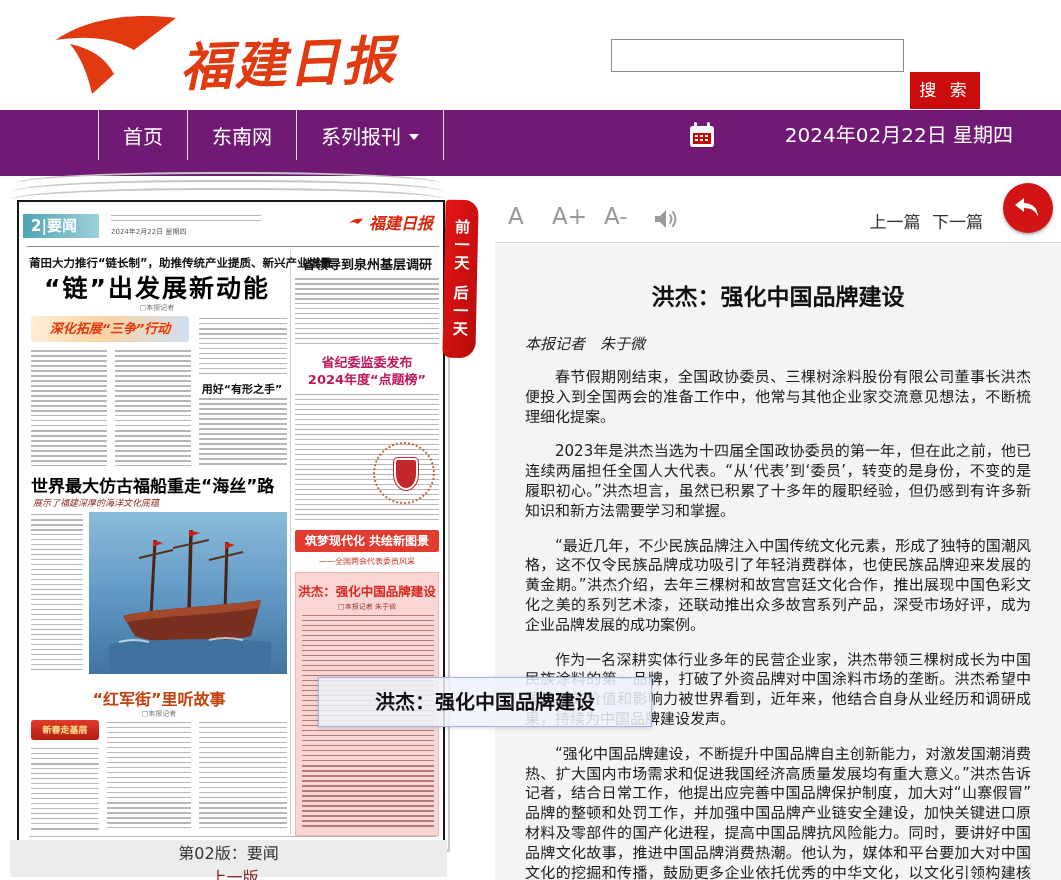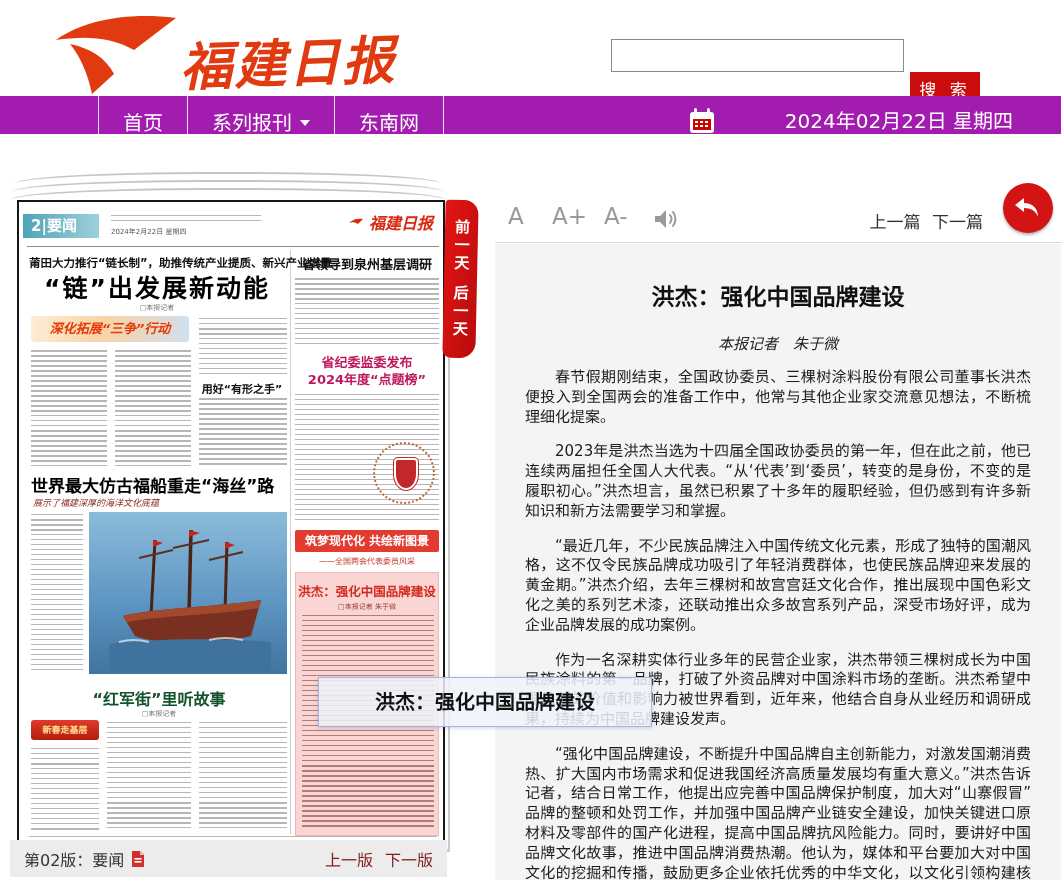--- a/index.html
+++ b/index.html
@@ -11,21 +11,21 @@
   .hdr { position:absolute; left:0; top:0; width:1061px; height:110px; background:#fff; }
   .logo { position:absolute; left:50px; top:4px; width:330px; height:102px; }
   .logo-swoosh { position:absolute; left:0; top:6px; }
   .logo-text { position:absolute; left:130px; top:18px; font-family:"DejaVu Serif","Liberation Serif",serif;
     font-size:52px; font-weight:bold; font-style:italic; color:#e23a10; transform:rotate(-2deg); letter-spacing:2px; white-space:nowrap; }
   .search-input { position:absolute; left:611px; top:39px; width:293px; height:33px; border:1px solid #8a8a8a; background:#fff; font-size:16px; padding:0 8px; outline:none; }
   .search-btn { position:absolute; left:910px; top:37px; width:70px; height:37px; background:#cb0c0c; color:#fff; border:none;
     font-size:17px; letter-spacing:4px; text-align:center; line-height:37px; cursor:pointer; font-family:inherit;margin-top:35px; }
 
   
-  .nav { position:absolute; left:0; top:96px; width:1061px; height:38px; background:#a21caf; }
+  .nav { position:absolute; left:0; top:110px; width:1061px; height:66px; background:#701a75; }
   .nav-items { position:absolute; left:98px; top:0; height:50px; display:flex; }
   .nav-item { position:relative; display:flex; align-items:center; height:50px; padding:0 24px; color:#fff; font-size:20px;
     border-left:1px solid rgba(255,255,255,.85); cursor:pointer; white-space:nowrap; }
   .nav-item:last-child { border-right:1px solid rgba(255,255,255,.85); }
   .caret { width:0; height:0; border-left:5px solid transparent; border-right:5px solid transparent; border-top:6px solid #fff; margin-left:8px; margin-top:4px; }
   .nav-cal { position:absolute; left:688px; top:11px; width:28px; height:28px; }
   .nav-date { position:absolute; right:48px; top:0; height:50px; line-height:50px; color:#fff; font-size:20px; }
 
   
   .stack-line { position:absolute; border-top:2px solid #c6c6c6; border-radius:100% 100% 0 0/220% 220% 0 0; height:12px; }
@@ -53,46 +53,46 @@
     border-radius:4px 4px 50% 50%; box-shadow:0 0 0 1px #c3262b; }
   .rc-banner { position:absolute; left:276px; top:328px; width:144px; height:22px; background:#e23b30; color:#fff; font-size:12px;
     font-weight:bold; text-align:center; line-height:22px; border-radius:2px; white-space:nowrap; }
   .rc-banner-sub { position:absolute; left:276px; top:353px; width:144px; text-align:center; font-size:8px; color:#c5372b; white-space:nowrap; }
   .pink-box { position:absolute; left:276px; top:370px; width:144px; height:264px; background:#f9d6d3; border:1px solid #efb8b4; }
   .pink-title { position:absolute; left:2px; top:8px; width:138px; text-align:center; font-size:12.5px; font-weight:bold; color:#d5281e; white-space:nowrap; }
   .pink-byline { position:absolute; left:2px; top:28px; width:138px; text-align:center; font-size:7px; color:#a03c36; }
   .photo-headline { position:absolute; left:12px; top:270px; width:256px; font-size:17px; font-weight:bold; color:#000; white-space:nowrap; }
   .photo-sub { position:absolute; left:14px; top:294px; font-size:9px; font-style:italic; color:#8d2b20; white-space:nowrap; }
   .photo { position:absolute; left:70px; top:310px; width:198px; height:162px; background:linear-gradient(#8bbcda 0%,#5e95c2 55%,#41749f 100%); overflow:hidden; }
-  .bot-headline { position:absolute; left:12px; top:484px; width:256px; text-align:center; font-size:16px; font-weight:bold; color:#14532d; white-space:nowrap; }
+  .bot-headline { position:absolute; left:12px; top:484px; width:256px; text-align:center; font-size:16px; font-weight:bold; color:#c2410c; white-space:nowrap; }
   .bot-byline { position:absolute; left:12px; top:506px; width:256px; text-align:center; font-size:7px; color:#777; }
   .bot-badge { position:absolute; left:12px; top:518px; width:68px; height:20px; background:linear-gradient(#e03a2a,#b31d12); color:#ffe08a;
     font-size:9px; font-weight:bold; text-align:center; line-height:20px; border-radius:3px; white-space:nowrap; }
 
   
   .ribbon { position:absolute; left:444px; top:200px; width:33px; height:158px; background:linear-gradient(100deg,#e41515,#b90b0b);
     border-radius:4px 14px 16px 8px; transform:rotate(1.2deg); display:flex; flex-direction:column; align-items:center; justify-content:center; gap:12px; cursor:pointer; }
   .ribbon span { writing-mode:vertical-rl; color:#fff; font-size:15px; font-weight:bold; letter-spacing:3px; }
 
   
-  .pagebar { position:absolute; left:10px; top:840px; width:437px; height:37px; background:#ececec; display:flex; align-items:center; padding:16px 14px; font-size:16px; color:#333; }
+  .pagebar { position:absolute; left:10px; top:840px; width:437px; height:37px; background:#ececec; display:flex; align-items:center; padding:0 14px; font-size:16px; color:#333;flex-direction:column; }
   .pagebar .grow { flex:1; }
   .pagebar a { color:#7f1d1d; text-decoration:none; margin-left:12px; cursor:pointer;text-align:center; }
   .pdf-ic { display:inline-block; margin-left:6px; vertical-align:-3px; }
 
   
   .toolbar { position:absolute; left:495px; top:195px; width:566px; height:48px; background:#fff; border-bottom:1px solid #d5d5d5; }
   .tb-a { position:absolute; top:8px; font-size:23px; color:#9a9a9a; cursor:pointer; }
   .tb-nav { position:absolute; right:78px; top:13px; font-size:17px; color:#333; }
   .tb-nav span { cursor:pointer; margin-left:6px; }
   .backbadge { position:absolute; left:1003px; top:183px; width:50px; height:50px; background:#d21414; border-radius:50%;
     box-shadow:0 2px 3px rgba(0,0,0,.3); cursor:pointer; }
   .article { position:absolute; left:495px; top:244px; width:566px; height:636px; background:#f4f4f4; padding:26px 30px 0 30px; }
   .art-title { text-align:center; font-size:23px; font-weight:bold; color:#111; margin-top:8px; }
-  .art-byline { text-align:center; font-size:15px; color:#222; margin:20px 0 8px 0; font-family:"DejaVu Serif","Liberation Serif",serif; font-style:italic; }
+  .art-byline { font-size:15px; color:#222; margin:20px 0 8px 0; font-family:"DejaVu Serif","Liberation Serif",serif; font-style:italic; }
   .art-p { font-size:15px; line-height:1.32; color:#1c1c1c; text-indent:2em; text-align:justify; margin-top:15px; }
 
   
   .tooltip { position:absolute; left:318px; top:677px; width:334px; height:50px; background:rgba(238,242,250,.85);
     border:1px solid #a9b3e0; box-shadow:0 1px 4px rgba(80,90,160,.25); text-align:center; line-height:48px;
     font-size:20px; font-weight:bold; color:#111; z-index:50; white-space:nowrap; }
 </style>
 </head>
 <body>
 
@@ -109,25 +109,25 @@
     <input class="search-input" type="text" style="">
     <button class="search-btn">搜 索</button>
   </div>
 
   <div class="nav">
     <div class="nav-items">
       <div class="nav-item">
           <span>首页</span>
         </div>
       <div class="nav-item">
+          <span>东南网</span>
+        </div>
+      <div class="nav-item">
           <span>系列报刊</span>
           <span class="caret"></span>
-        </div>
-      <div class="nav-item">
-          <span>东南网</span>
         </div>
     </div>
     <svg class="nav-cal" viewBox="0 0 28 28">
       <rect x="2" y="5" width="24" height="21" rx="3" fill="#fff"></rect>
       <rect x="6" y="1" width="3" height="7" rx="1.5" fill="#fff"></rect>
       <rect x="19" y="1" width="3" height="7" rx="1.5" fill="#fff"></rect>
       <rect x="5" y="12" width="18" height="11" fill="#c80505"></rect>
       <g fill="#fff">
         <rect x="7" y="14" width="3" height="2"></rect>
           <rect x="12" y="14" width="3" height="2"></rect>

